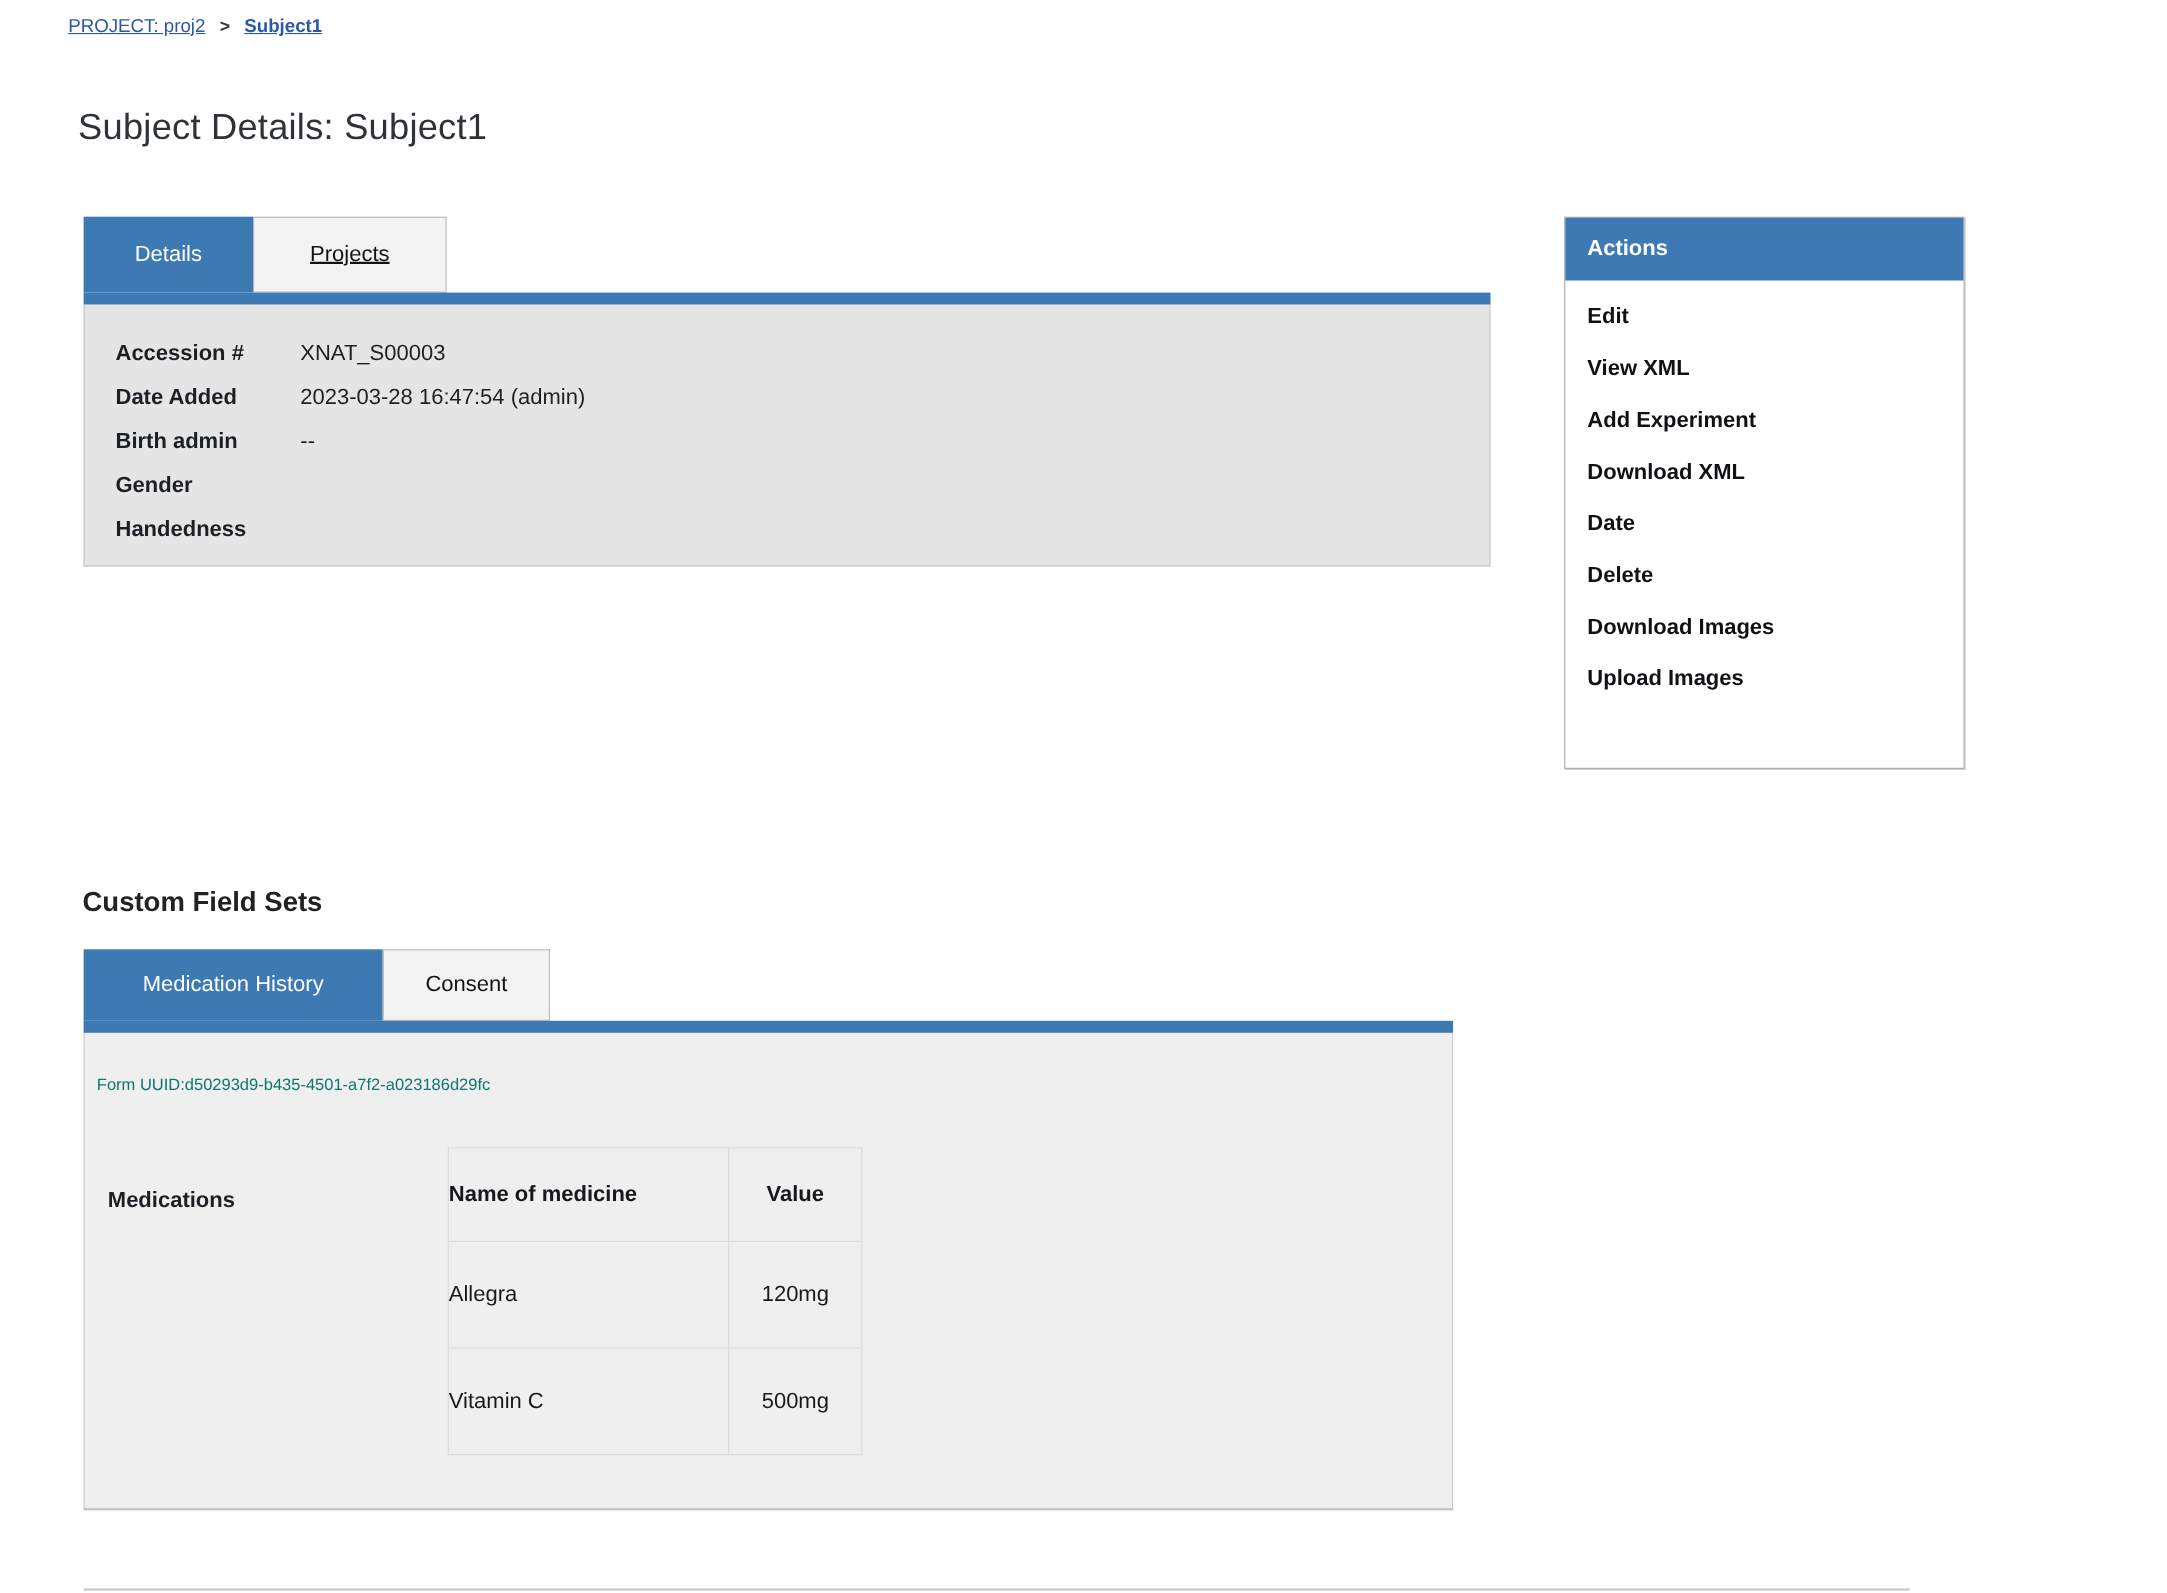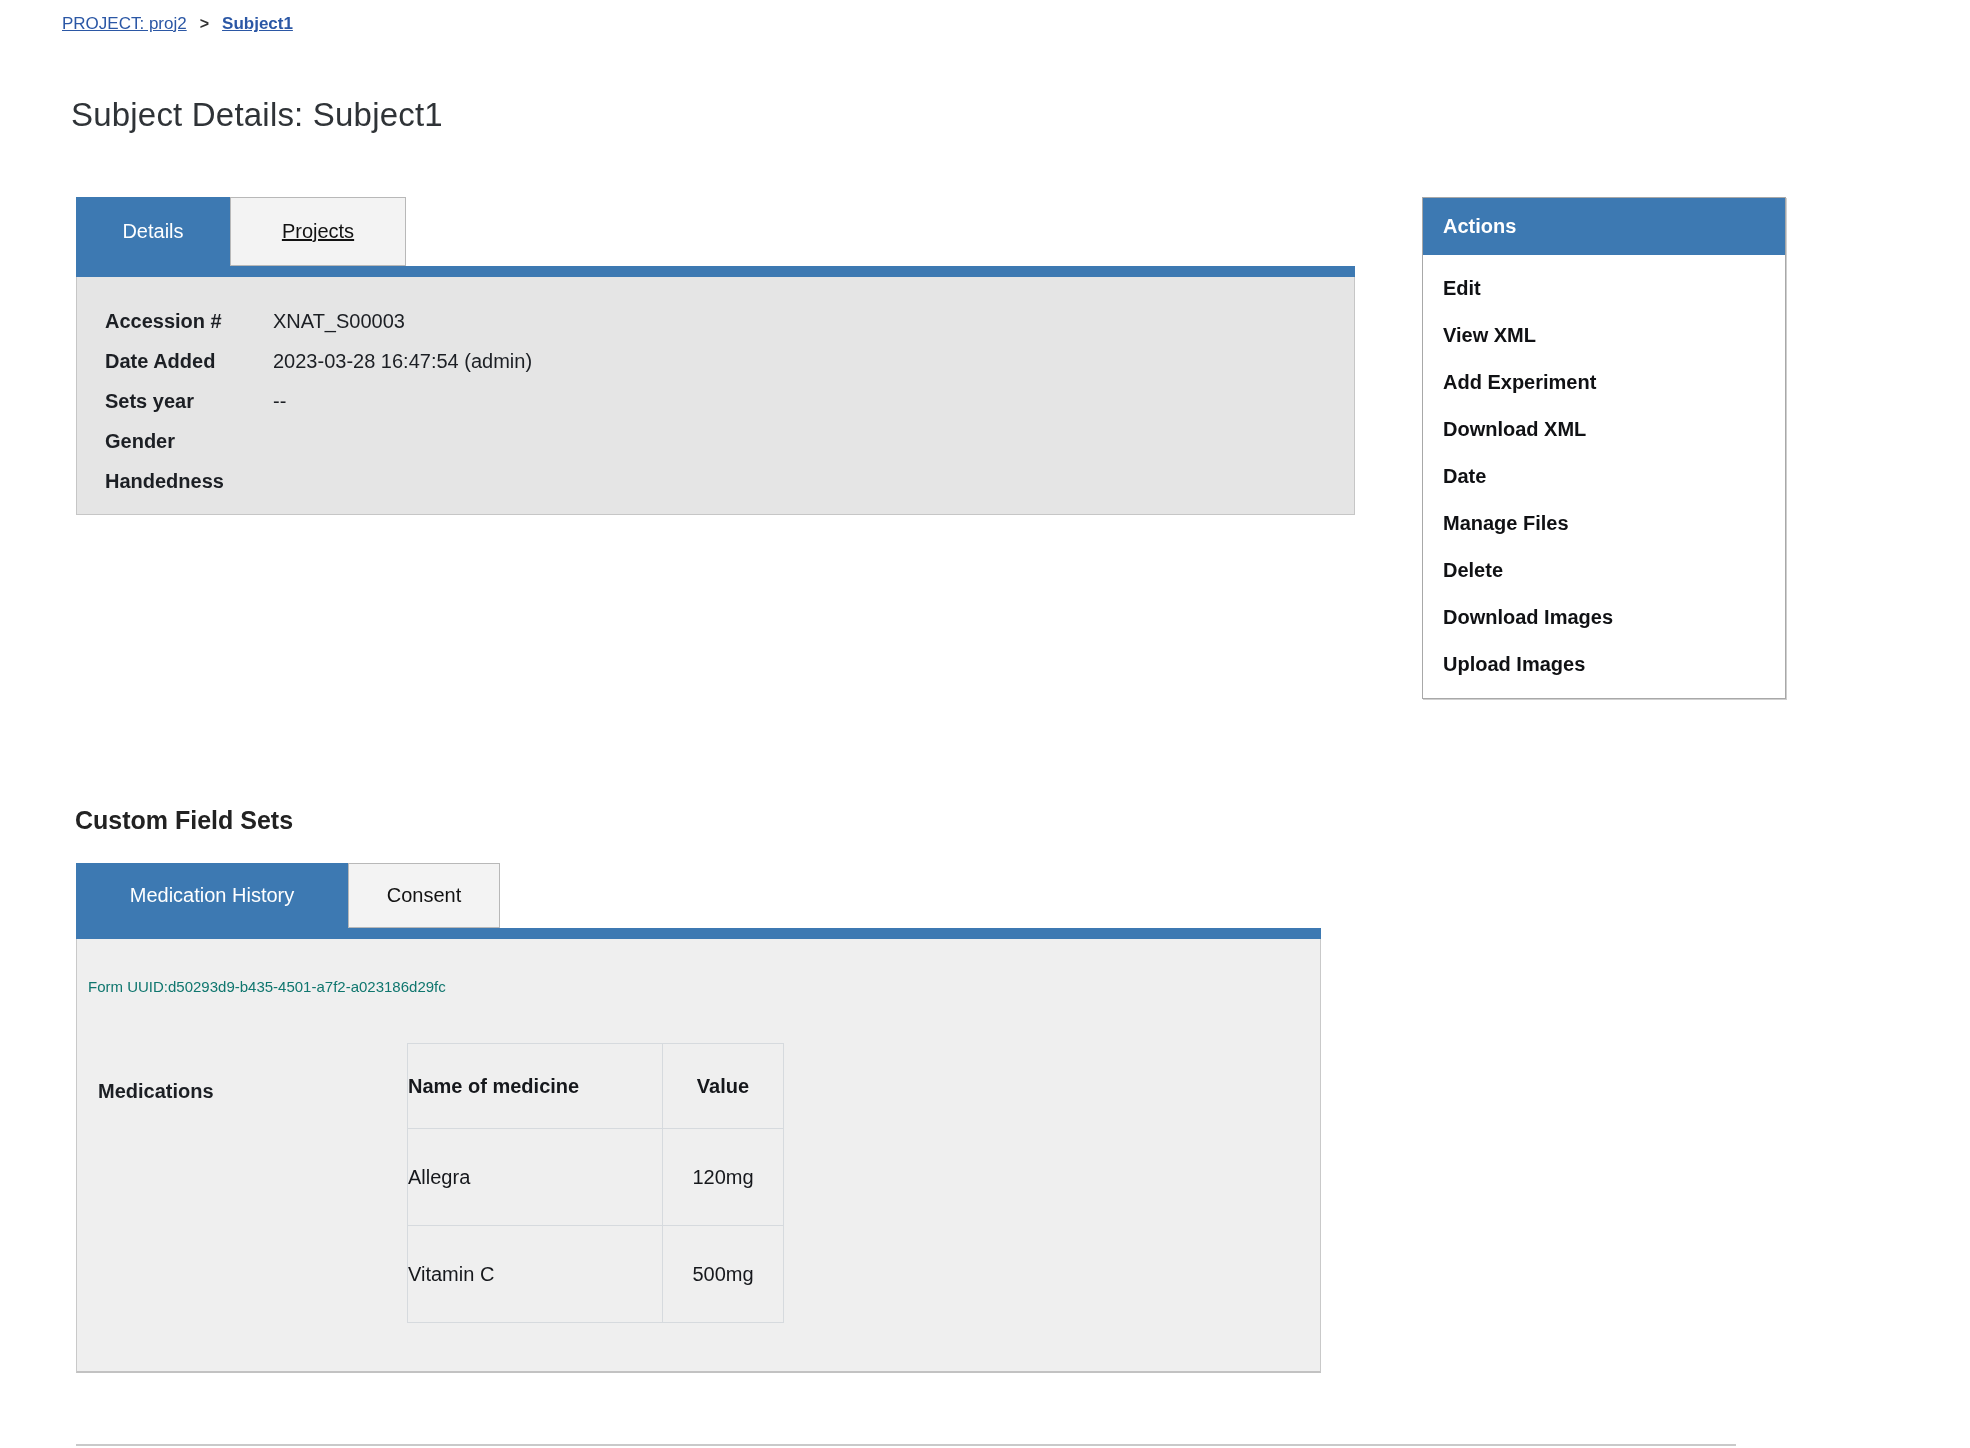--- a/index.html
+++ b/index.html
@@ -142,21 +142,21 @@
   <div class="fields">
     <div class="field-row">
       <div class="field-label">Accession #</div>
       <div class="field-value">XNAT_S00003</div>
     </div>
     <div class="field-row">
       <div class="field-label">Date Added</div>
       <div class="field-value">2023-03-28 16:47:54 (admin)</div>
     </div>
     <div class="field-row">
-      <div class="field-label">Sets year</div>
+      <div class="field-label">Birth admin</div>
       <div class="field-value">--</div>
     </div>
     <div class="field-row">
       <div class="field-label">Gender</div>
       <div class="field-value"></div>
     </div>
     <div class="field-row">
       <div class="field-label">Handedness</div>
       <div class="field-value"></div>
     </div>
@@ -164,21 +164,20 @@
 </section>
 
 <aside class="actions-panel">
   <div class="actions-header">Actions</div>
   <div class="actions-list">
     <div class="action-item">Edit</div>
     <div class="action-item">View XML</div>
     <div class="action-item">Add Experiment</div>
     <div class="action-item">Download XML</div>
     <div class="action-item">Date</div>
-    <div class="action-item">Manage Files</div>
     <div class="action-item">Delete</div>
     <div class="action-item">Download Images</div>
     <div class="action-item">Upload Images</div>
   </div>
 </aside>
 
 <h2 class="section-heading">Custom Field Sets</h2>
 
 <div class="tabs-row tabs-custom">
   <div class="tab active tab-medication">Medication History</div>

